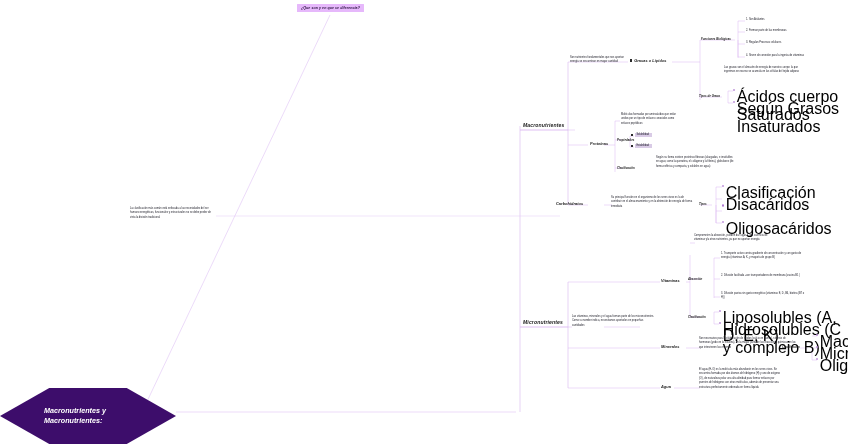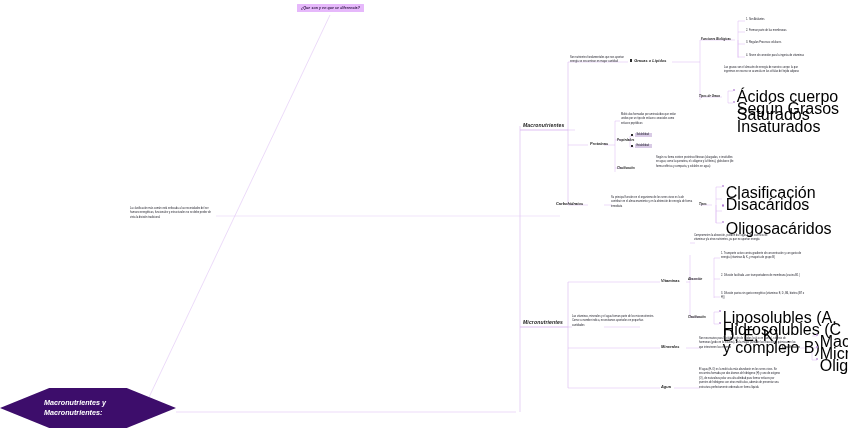--- a/index.html
+++ b/index.html
@@ -22,21 +22,21 @@
     font-style: italic;
     font-weight: bold;
     letter-spacing: .05px;
     padding: 2.2px 4px;
     white-space: nowrap;
     border-radius: .5px;
   }
 
   
   .title-diamond {
-    width: 176px; height: 40px;
+    width: 176px; height: 56px;
     background: #3d0d6b;
     clip-path: polygon(0% 50%, 28% 0%, 72% 0%, 100% 50%, 72% 100%, 28% 100%);
     display: flex; align-items: center;
   }
   .title-diamond span {
     color: #ffffff;
     font-size: 7.2px;
     font-weight: bold;
     font-style: italic;
     line-height: 1.45;

